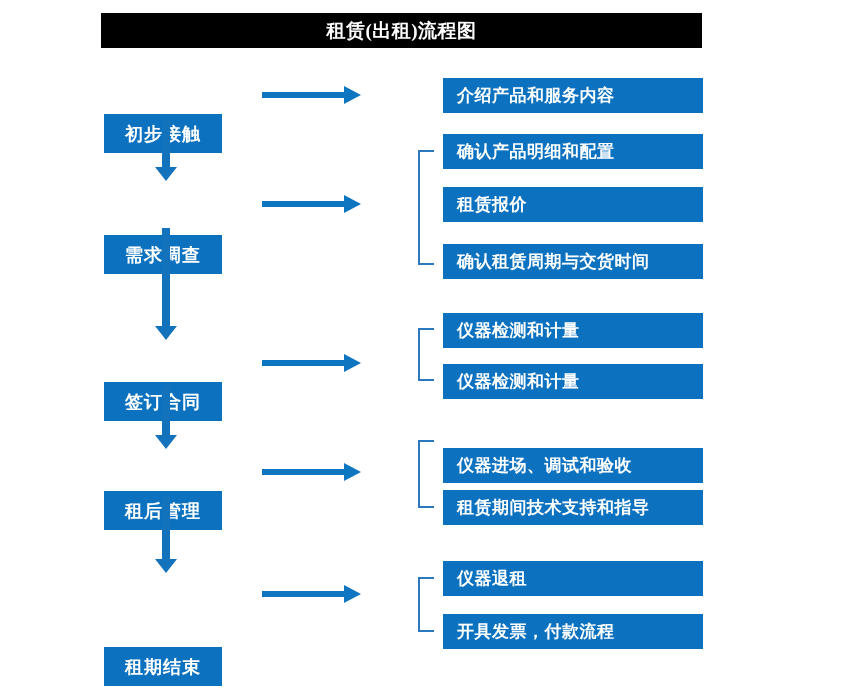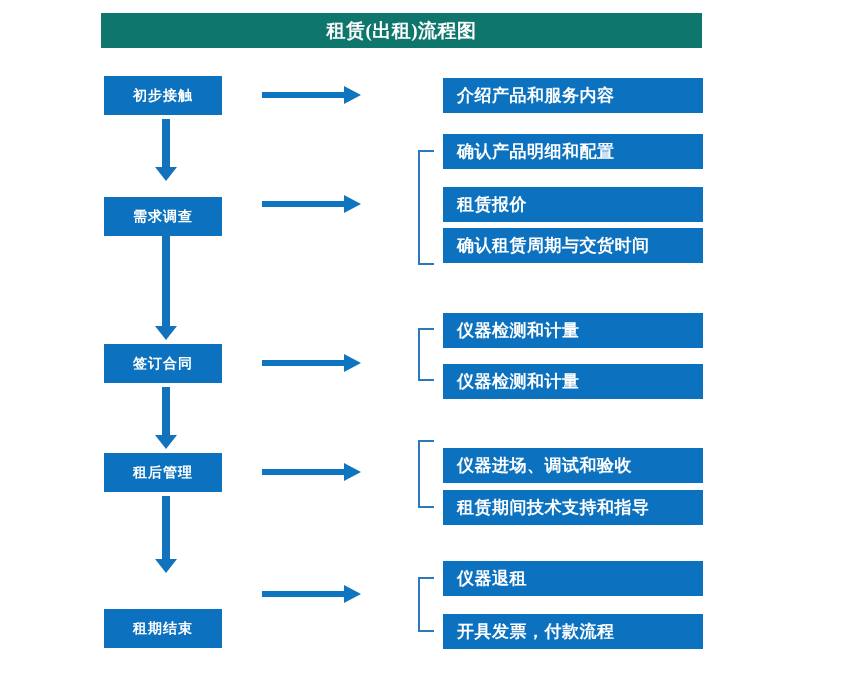--- a/index.html
+++ b/index.html
@@ -18,44 +18,45 @@
     overflow: hidden;
   }
 
   
   .title-bar {
     position: absolute;
     left: 101px;
     top: 13px;
     width: 601px;
     height: 35px;
-    background: #0f766e;
+    background: #000000;
     color: #ffffff;
     font-size: 19px;
     font-weight: bold;
     display: flex;
     align-items: center;
     justify-content: center;
     letter-spacing: 0.5px;
   }
 
   
   .stage-box {
     position: absolute;
     left: 104px;
     width: 118px;
     height: 39px;
     background: #0C72BF;
     color: #ffffff;
-    font-size: 14px;
+    font-size: 18px;
     font-weight: bold;
     display: flex;
     align-items: center;
     justify-content: center;
     letter-spacing: 1px;
+    margin-top: 38px;
   }
 
   
   .detail-box {
     position: absolute;
     left: 443px;
     width: 260px;
     height: 35px;
     background: #0C72BF;
     color: #ffffff;
@@ -180,21 +181,21 @@
   </div>
 
   <div class="bracket" style="top:150px;height:115px"></div>
   <div class="bracket" style="top:328px;height:53px"></div>
   <div class="bracket" style="top:440px;height:68px"></div>
   <div class="bracket" style="top:577px;height:55px"></div>
 
   <div class="detail-box" style="top:78px">介绍产品和服务内容</div>
   <div class="detail-box" style="top:134px">确认产品明细和配置</div>
   <div class="detail-box" style="top:187px">租赁报价</div>
-  <div class="detail-box" style="top:228px">确认租赁周期与交货时间</div>
+  <div class="detail-box" style="top:244px">确认租赁周期与交货时间</div>
   <div class="detail-box" style="top:313px">仪器检测和计量</div>
   <div class="detail-box" style="top:364px">仪器检测和计量</div>
   <div class="detail-box" style="top:448px">仪器进场、调试和验收</div>
   <div class="detail-box" style="top:490px">租赁期间技术支持和指导</div>
   <div class="detail-box" style="top:561px">仪器退租</div>
   <div class="detail-box" style="top:614px">开具发票，付款流程</div>
 
 </div>
 
 </body></html>

